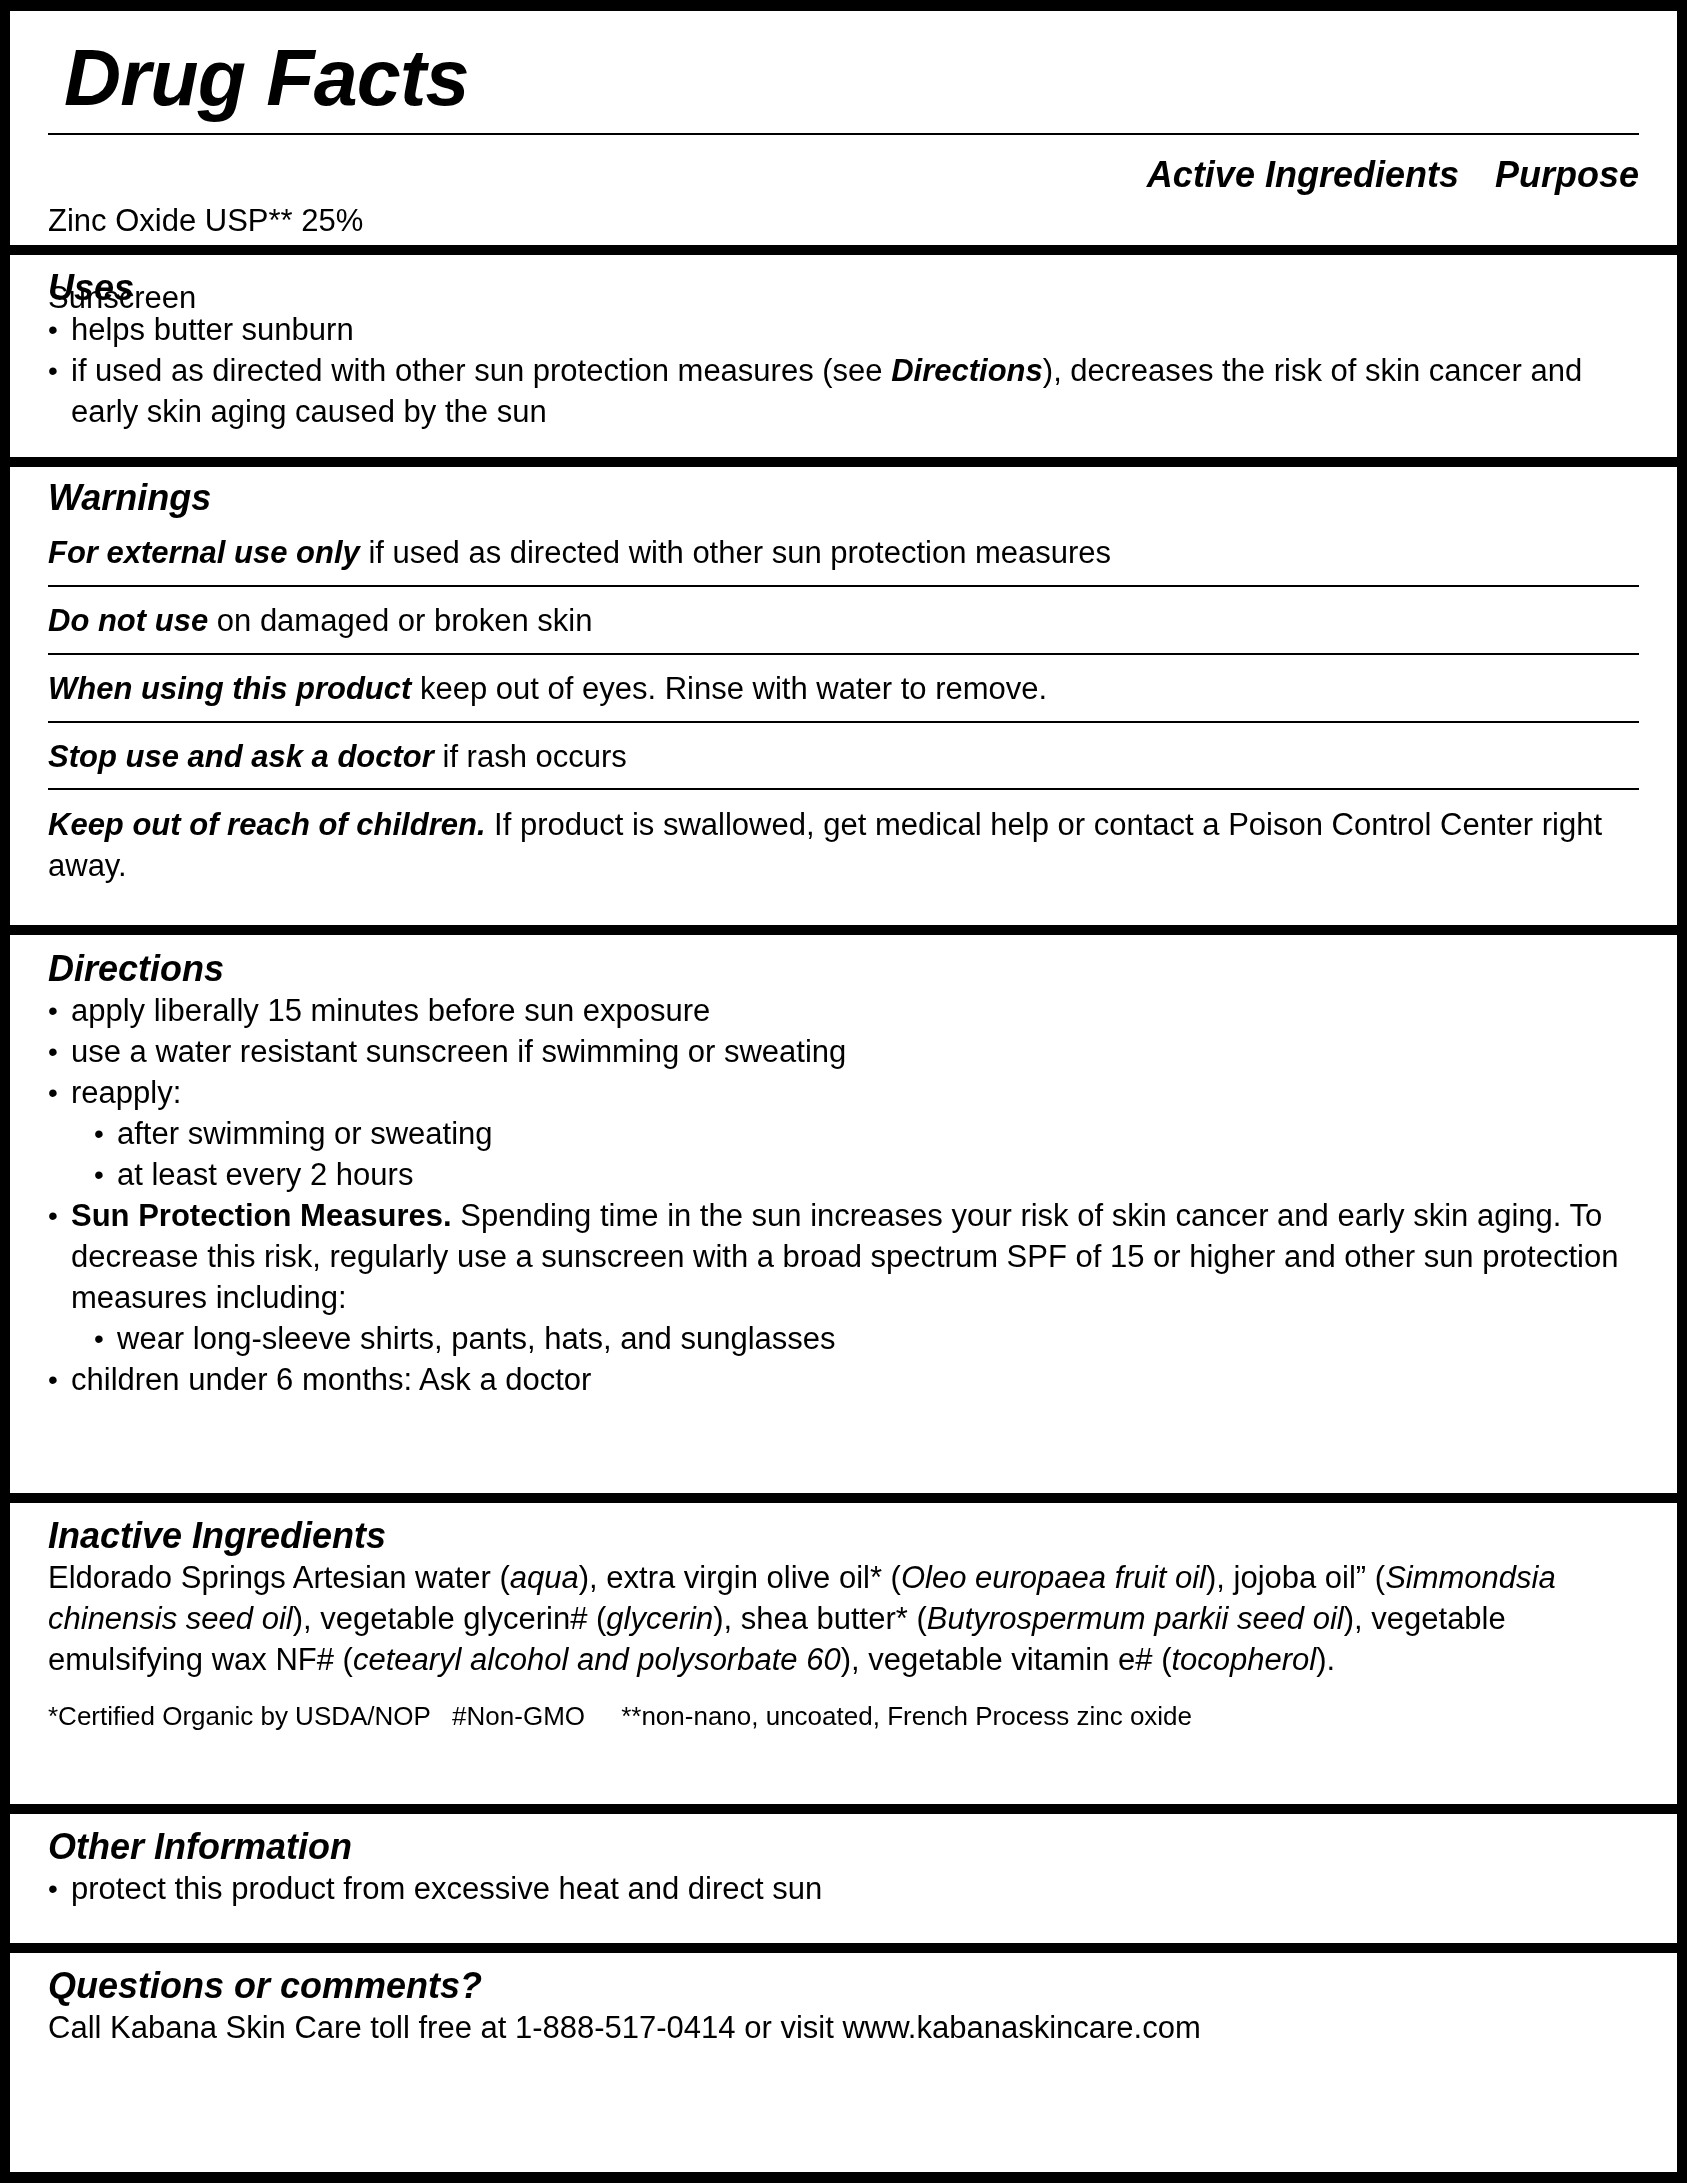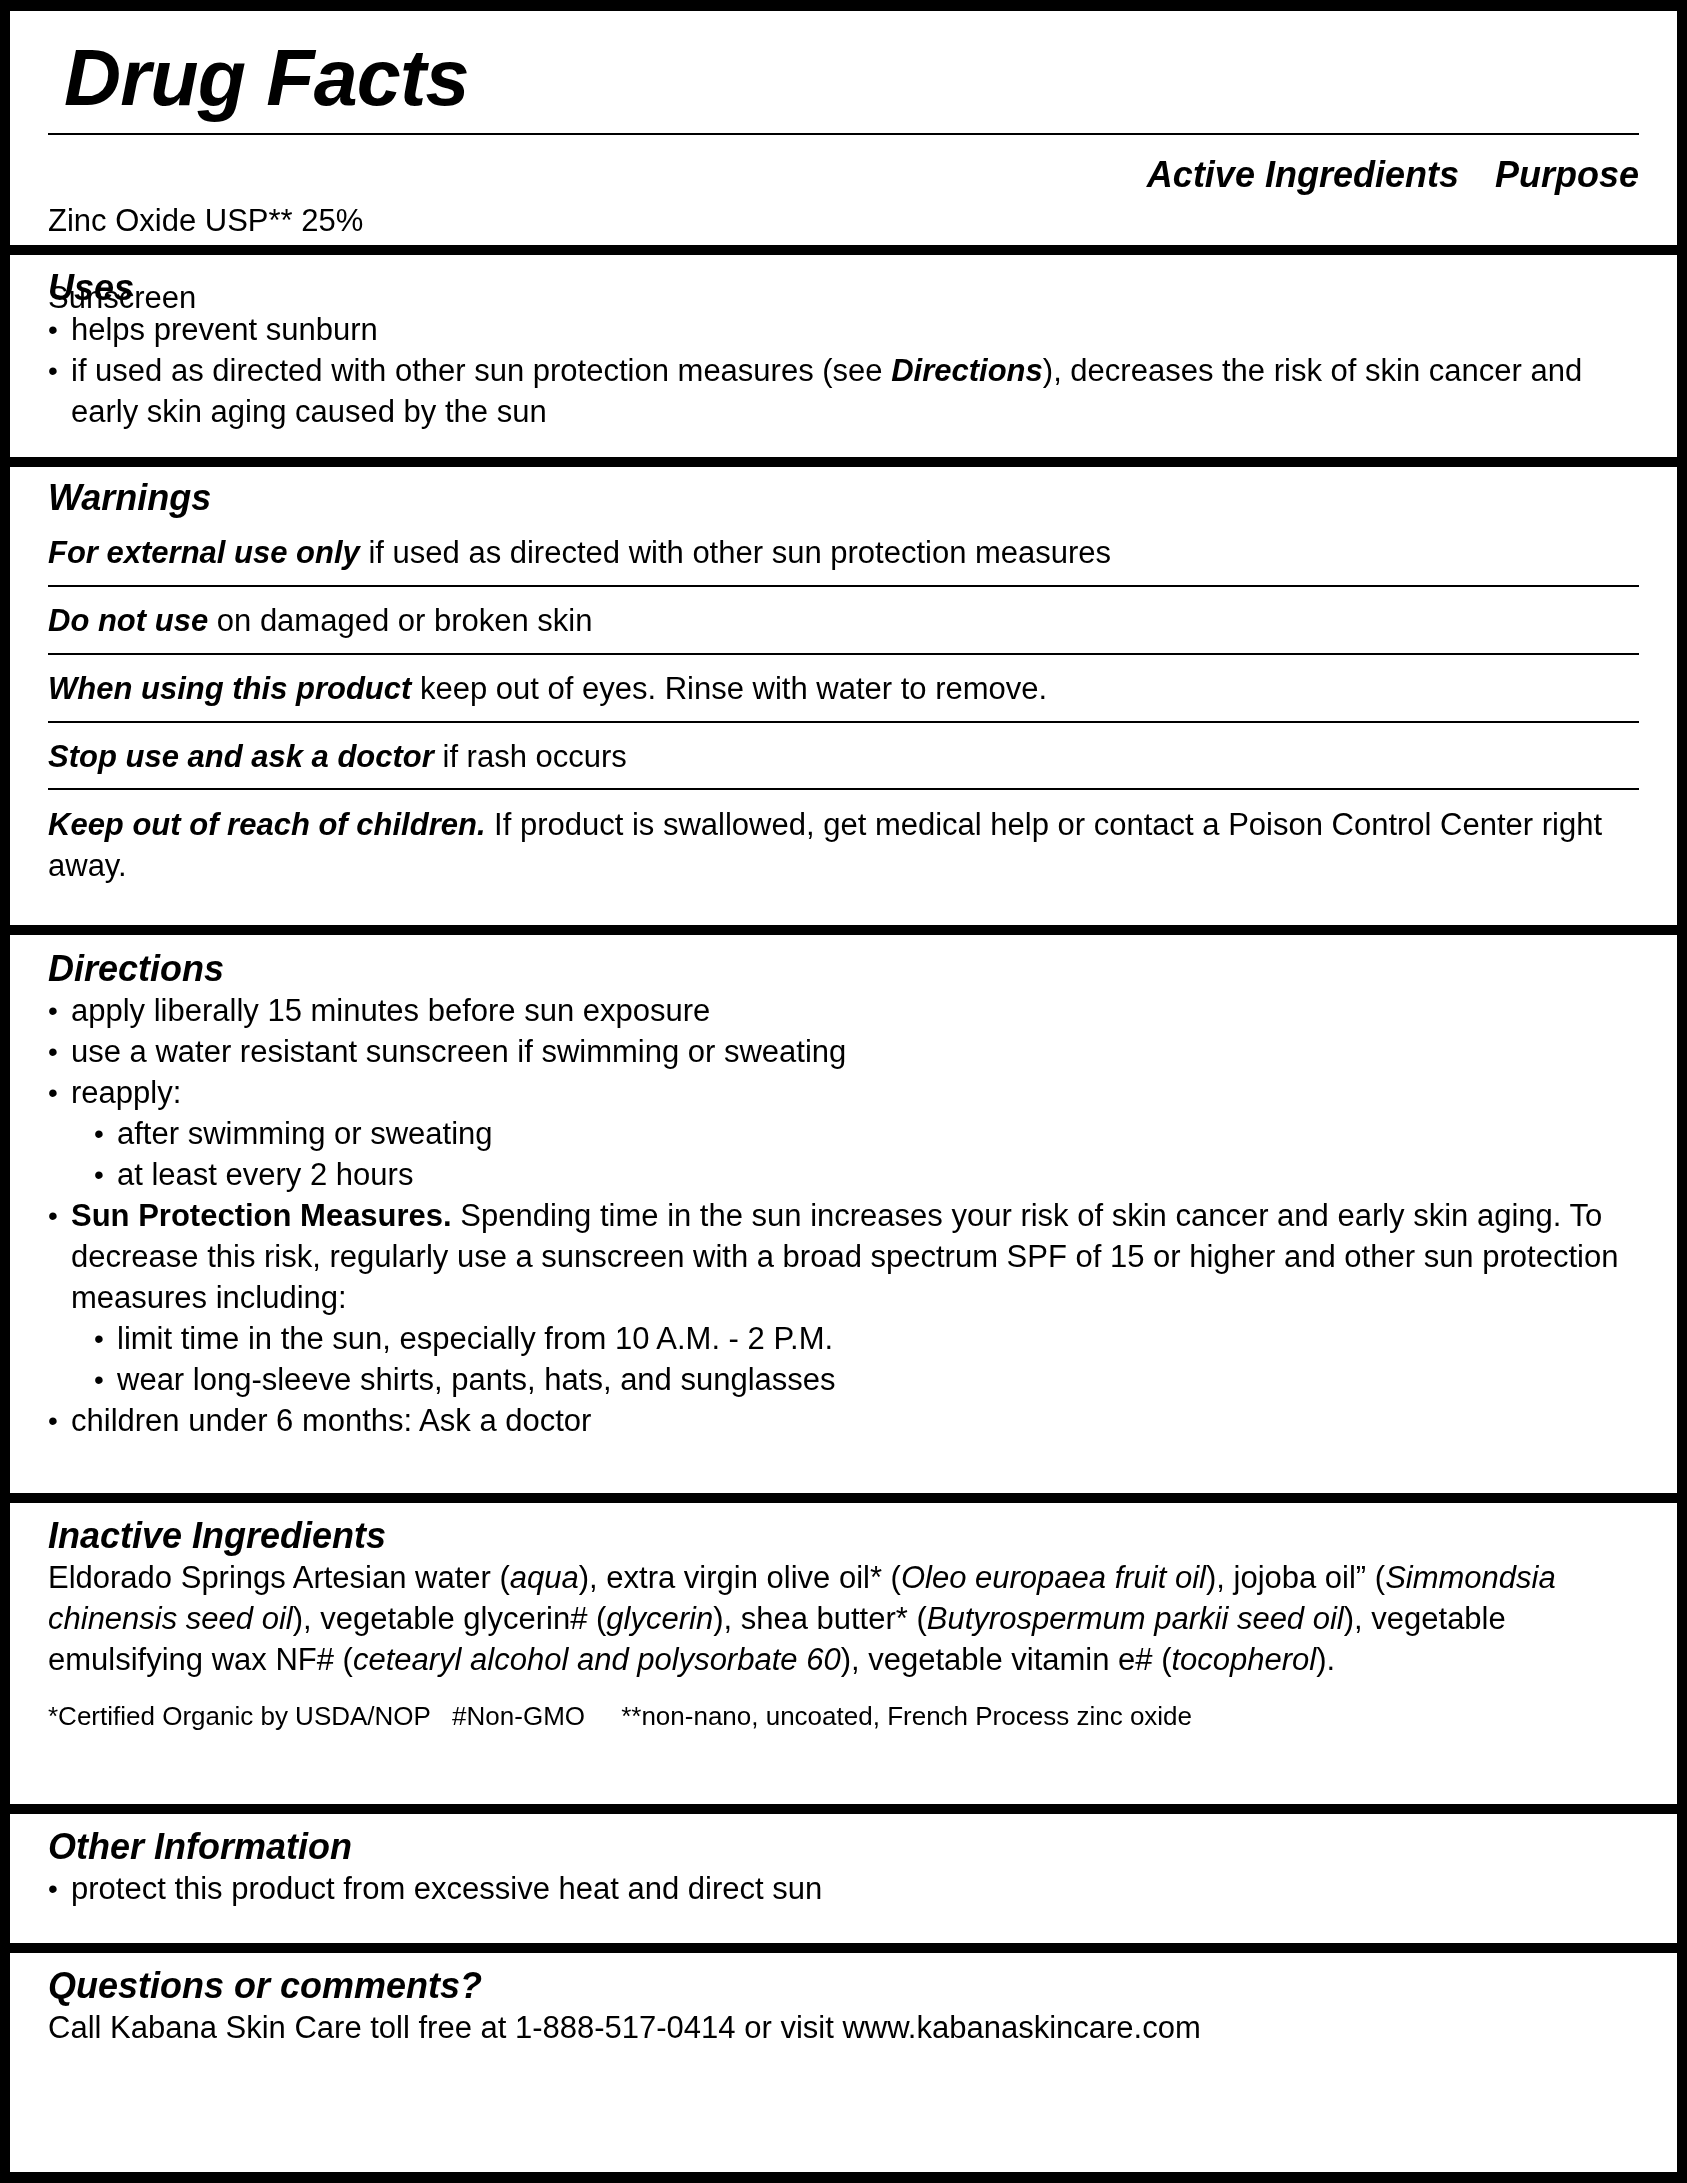--- a/index.html
+++ b/index.html
@@ -37,21 +37,21 @@
     </div>
     <div class="row tx" style="margin-top:4px;flex-direction:column;">
       <div>Zinc Oxide USP** 25%</div>
       <div>Sunscreen</div>
     </div>
   </div>
   <div class="thick" style="top:234px;"></div>
 
   <div class="sec" style="top:255px;">
     <div class="hd">Uses</div>
-    <div class="tx bl">helps prevent sunburn</div>
+    <div class="tx bl">helps butter sunburn</div>
     <div class="tx bl"><span>if used as directed with other sun protection measures (see </span><b class="bi">Directions</b><span>), decreases the risk of skin cancer and early skin aging caused by the sun</span></div>
   </div>
   <div class="thick" style="top:446px;"></div>
 
   <div class="sec" style="top:465px;">
     <div class="hd">Warnings</div>
     <div id="warn-rows">
         <div class="tx wrow"><b class="bi">For external use only</b><span> if used as directed with other sun protection measures</span></div>
         <div class="tx wrow"><b class="bi">Do not use</b><span> on damaged or broken skin</span></div>
         <div class="tx wrow"><b class="bi">When using this product</b><span> keep out of eyes. Rinse with water to remove.</span></div>
@@ -62,21 +62,20 @@
   <div class="thick" style="top:914px;"></div>
 
   <div class="sec" style="top:936px;">
     <div class="hd">Directions</div>
     <div class="tx bl">apply liberally 15 minutes before sun exposure</div>
     <div class="tx bl">use a water resistant sunscreen if swimming or sweating</div>
     <div class="tx bl">reapply:</div>
     <div class="tx bl2">after swimming or sweating</div>
     <div class="tx bl2">at least every 2 hours</div>
     <div class="tx bl"><b>Sun Protection Measures.</b><span> Spending time in the sun increases your risk of skin cancer and early skin aging. To decrease this risk, regularly use a sunscreen with a broad spectrum SPF of 15 or higher and other sun protection measures including:</span></div>
-    <div class="tx bl2">limit time in the sun, especially from 10 A.M. - 2 P.M.</div>
     <div class="tx bl2">wear long-sleeve shirts, pants, hats, and sunglasses</div>
     <div class="tx bl">children under 6 months: Ask a doctor</div>
   </div>
   <div class="thick" style="top:1482px;"></div>
 
   <div class="sec" style="top:1503px;">
     <div class="hd">Inactive Ingredients</div>
     <div class="tx" id="inactive-text"><span>Eldorado Springs Artesian water (</span><i class="it">aqua</i><span>), extra virgin olive oil* (</span><i class="it">Oleo europaea fruit oil</i><span>), jojoba oil” (</span><i class="it">Simmondsia chinensis seed oil</i><span>), vegetable glycerin# (</span><i class="it">glycerin</i><span>), shea butter* (</span><i class="it">Butyrospermum parkii seed oil</i><span>), vegetable emulsifying wax NF# (</span><i class="it">cetearyl alcohol and polysorbate 60</i><span>), vegetable vitamin e# (</span><i class="it">tocopherol</i><span>).</span></div>
     <div class="fn">*Certified Organic by USDA/NOP   #Non-GMO     **non-nano, uncoated, French Process zinc oxide</div>
   </div>

